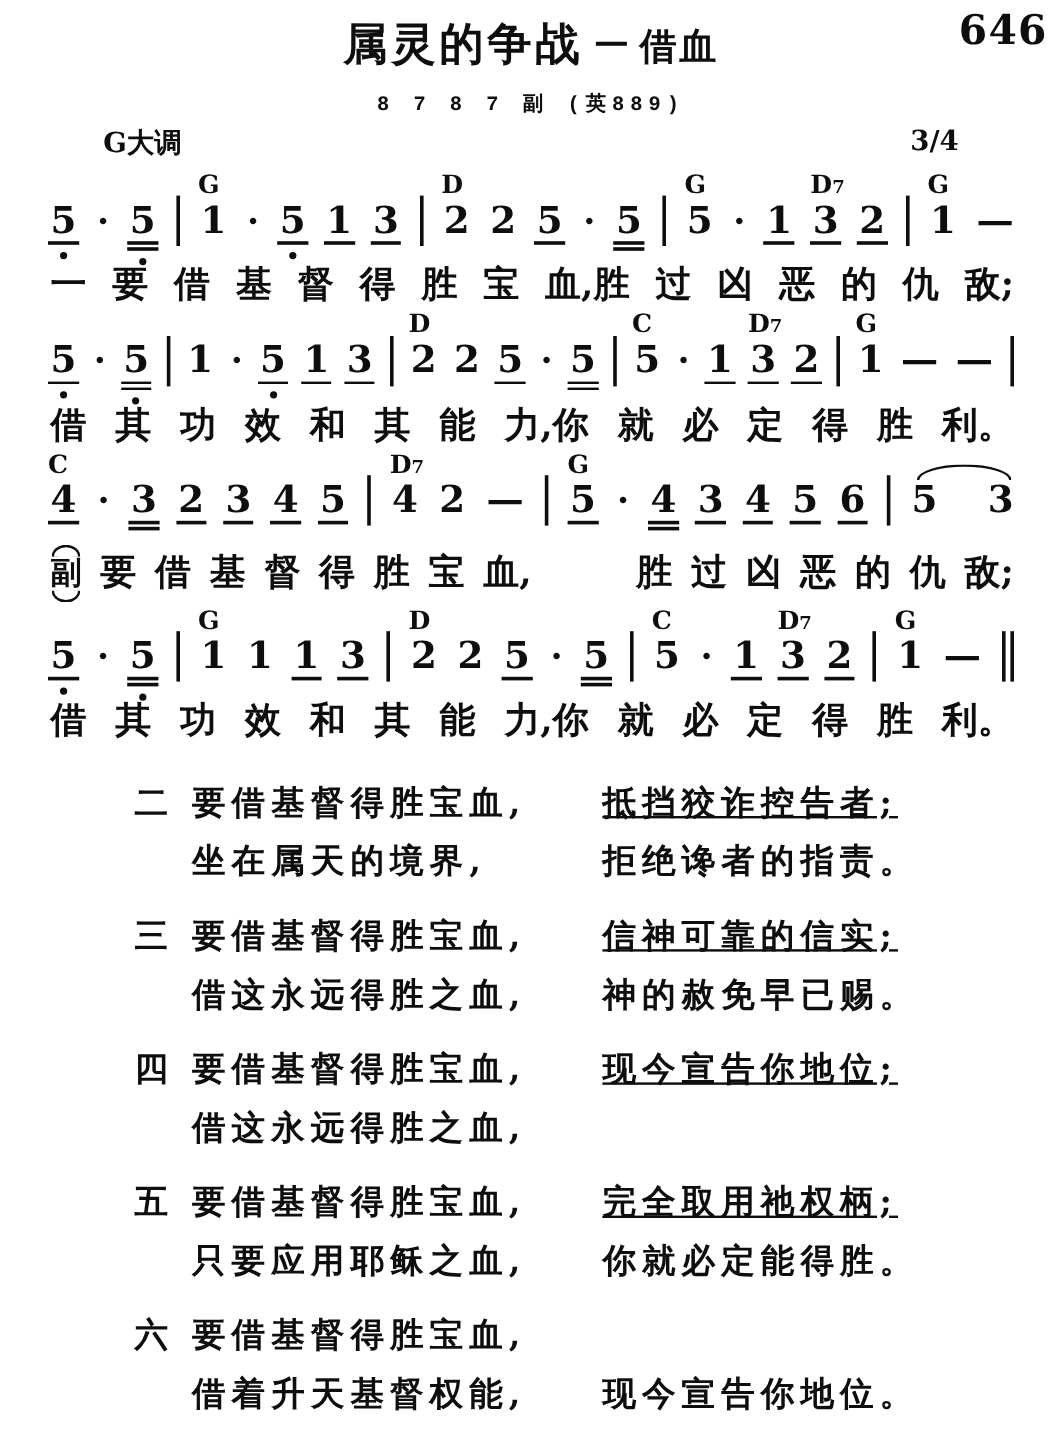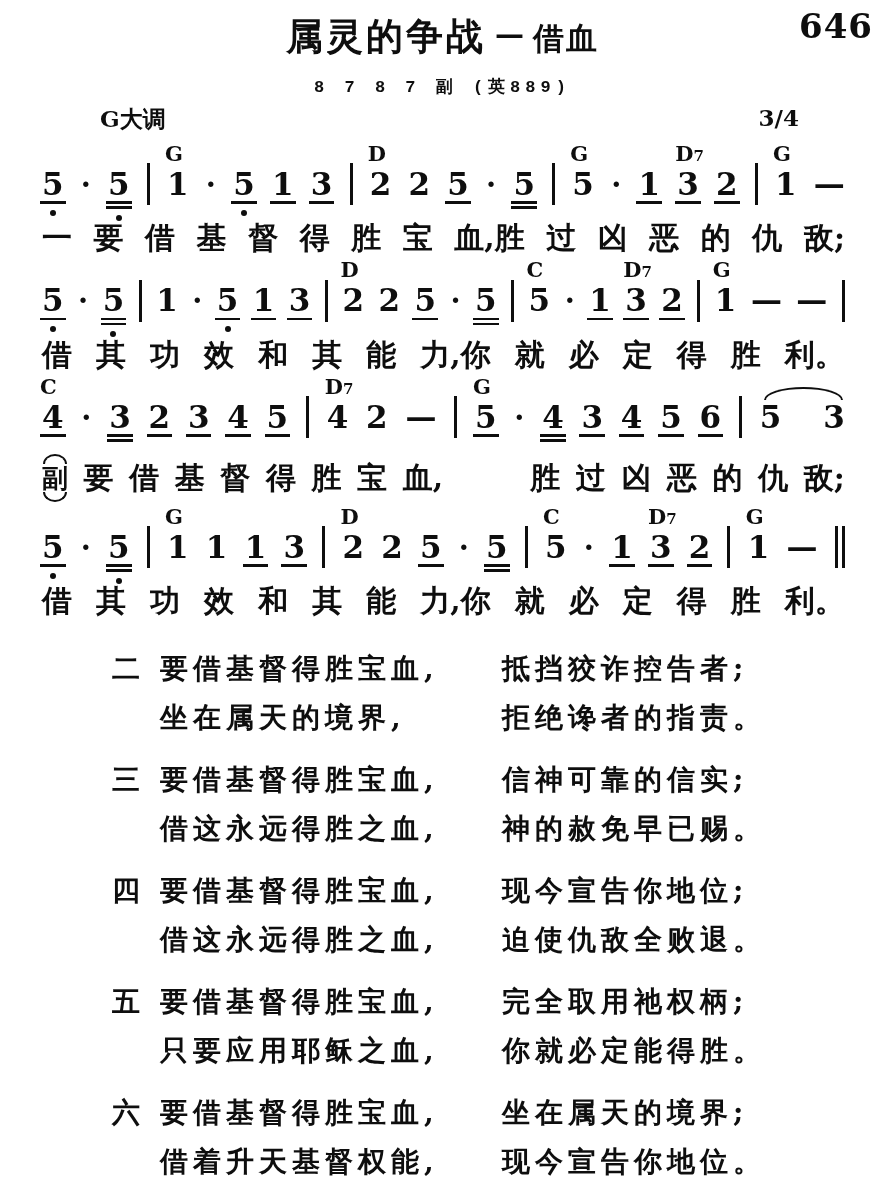--- a/index.html
+++ b/index.html
@@ -7,21 +7,21 @@
        font-family:"DejaVu Serif","Liberation Serif",serif;color:#0e0e0e;}
   .page{position:relative;width:885px;height:1195px;}
 
   
   .pagenum{position:absolute;top:6px;right:12px;font-size:34px;font-weight:900;letter-spacing:1px;}
   .title-row{padding-top:12px;text-align:center;font-weight:900;white-space:nowrap;}
   .t-main{font-size:37px;letter-spacing:3px;}
   .t-dash{font-size:29px;margin:0 9px;vertical-align:5px;font-weight:900;}
   .t-sub{font-size:31px;letter-spacing:2px;}
   .meter{text-align:center;font-size:17px;font-weight:700;letter-spacing:5px;margin-top:13px;font-family:Liberation Mono, monospace;}
-  .keyrow{display:flex;justify-content:space-between;padding:6px 86px 0 86px;font-size:23px;font-weight:700;margin-left:14px;}
+  .keyrow{display:flex;justify-content:space-between;padding:6px 86px 0 86px;font-size:23px;font-weight:700;}
 
   
   .music{padding:4px 40px 0 42px;}
   .notes{display:flex;justify-content:space-between;align-items:center;height:36px;
          padding:27px 0 19px;font-size:31px;font-weight:700;}
   .n{position:relative;line-height:1;}
   .n b{font-weight:700;}
   .n.dot b{font-size:29px;}
   .bar{width:3px;height:42px;background:#0e0e0e;}
   .bar.dbl{width:10px;height:42px;background:transparent;
@@ -43,21 +43,21 @@
         border-radius:50% 50% 0 0 / 100% 100% 0 0;margin-bottom:1px;}
   .varcb{width:20px;height:8px;border:2px solid #0e0e0e;border-top:none;
          border-radius:0 0 50% 50% / 0 0 100% 100%;margin-top:1px;}
 
   
   .verses{padding:32px 0 0 112px;}
   .verse{display:grid;grid-template-columns:48px 342px auto;row-gap:14px;
          margin-bottom:27px;font-size:28px;font-weight:700;line-height:1.25;}
   .vnum{grid-column:1;grid-row:1;letter-spacing:0;}
   .va1{grid-column:2;grid-row:1;letter-spacing:5px;white-space:nowrap;}
-  .vb1{grid-column:3;grid-row:1;letter-spacing:5px;white-space:nowrap;}
+  .vb1{grid-column:3;grid-row:1;letter-spacing:5px;white-space:nowrap;text-decoration:underline;}
   .va2{grid-column:2;grid-row:2;letter-spacing:5px;white-space:nowrap;}
   .vb2{grid-column:3;grid-row:2;letter-spacing:5px;white-space:nowrap;}
 </style>
 </head>
 <body>
 
 <div class="page">
   <div class="pagenum">646</div>
   <div class="title-row">
     <span class="t-main">属灵的争战</span><span class="t-dash">—</span><span class="t-sub">借血</span>
@@ -269,30 +269,28 @@
         <span class="va1">要借基督得胜宝血,</span>
         <span class="vb1">信神可靠的信实;</span>
         <span class="va2">借这永远得胜之血,</span>
         <span class="vb2">神的赦免早已赐。</span>
       </div>
       <div class="verse">
         <span class="vnum">四</span>
         <span class="va1">要借基督得胜宝血,</span>
         <span class="vb1">现今宣告你地位;</span>
         <span class="va2">借这永远得胜之血,</span>
-        <span class="vb2">迫使仇敌全败退。</span>
       </div>
       <div class="verse">
         <span class="vnum">五</span>
         <span class="va1">要借基督得胜宝血,</span>
         <span class="vb1">完全取用祂权柄;</span>
         <span class="va2">只要应用耶稣之血,</span>
         <span class="vb2">你就必定能得胜。</span>
       </div>
       <div class="verse">
         <span class="vnum">六</span>
         <span class="va1">要借基督得胜宝血,</span>
-        <span class="vb1">坐在属天的境界;</span>
         <span class="va2">借着升天基督权能,</span>
         <span class="vb2">现今宣告你地位。</span>
       </div>
     </div>
 </div>
 
 </body></html>

